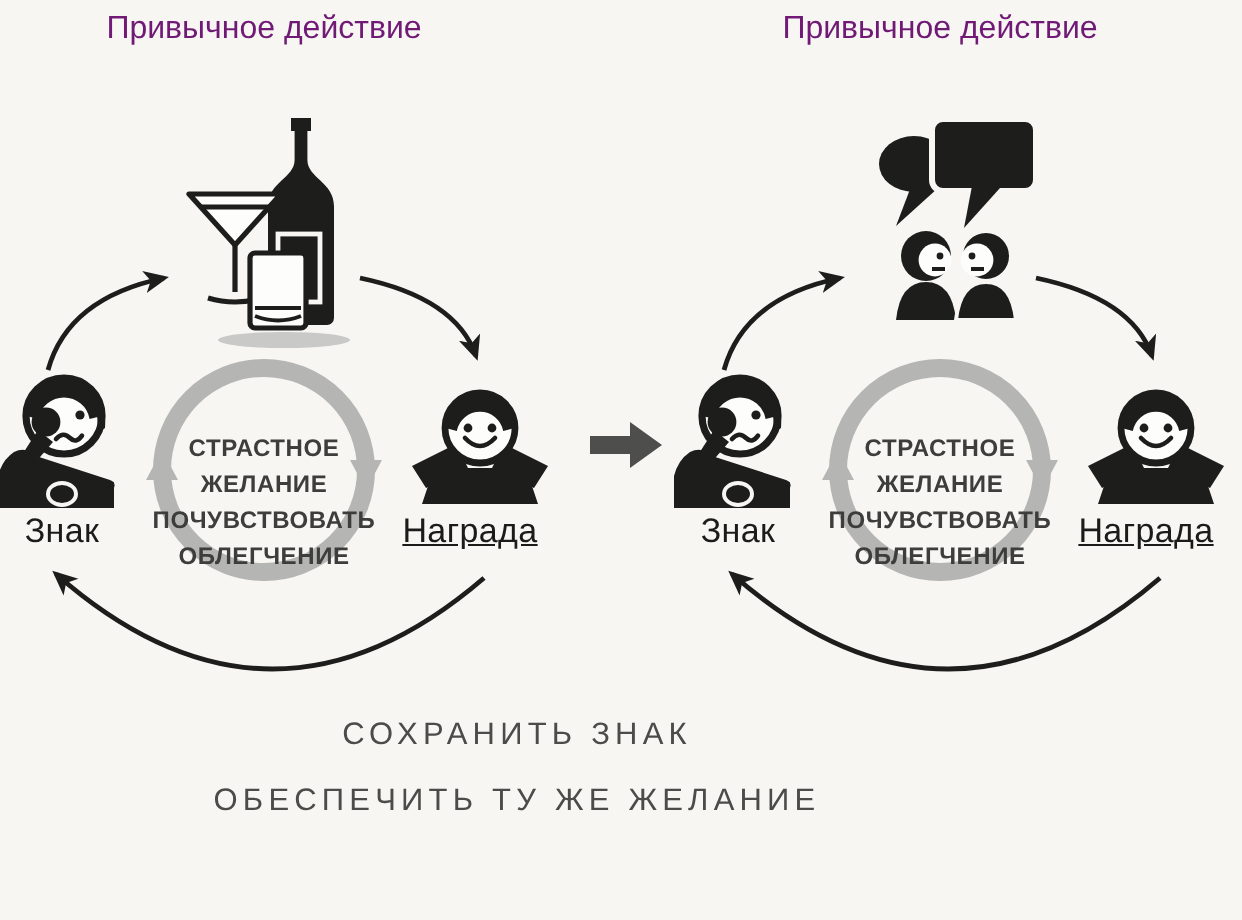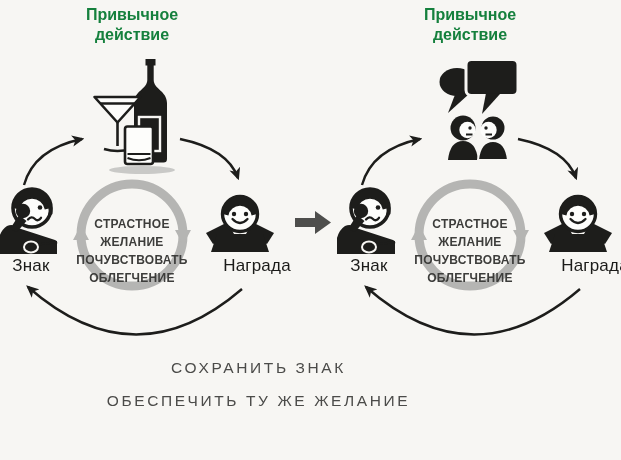--- a/index.html
+++ b/index.html
@@ -6,33 +6,33 @@
   .stage{
     position:relative;width:621px;height:460px;background:#f7f6f3;
     font-family:"Liberation Sans", sans-serif;overflow:hidden;
   }
   .loop{position:absolute;top:0;width:300px;height:348px;}
   .loop-1{left:0;}
   .loop-2{left:338px;}
   .loop-arrows{position:absolute;left:0;top:0;}
   .routine-label{
     position:absolute;left:52px;top:5px;width:160px;text-align:center;
-    font-size:16px;line-height:20px;color:#15803d;font-weight:700;
+    font-size:16px;line-height:20px;color:#701a75;font-weight:400;
   }
   .craving{
     position:absolute;left:62px;top:199px;width:140px;text-align:center;
     font-size:12px;line-height:18px;font-weight:700;letter-spacing:.3px;color:#3d3d3b;margin-top:16px;
   }
   .craving span{display:block;}
   .node-label{
     position:absolute;top:256px;text-align:center;
     font-size:17px;color:#1b1b19;font-weight:500;letter-spacing:.2px;
   }
   .cue-label{left:-6px;width:74px;}
-  .reward-label{left:212px;width:90px;}
+  .reward-label{left:190px;width:90px;text-decoration:underline;}
   .icon{position:absolute;}
   .cue-figure{left:-2px;top:184px;}
   .reward-figure{left:204px;top:192px;}
   .drinks{left:90px;top:57px;}
   .conversation{left:98px;top:58px;}
   .transition-arrow{position:absolute;left:295px;top:210px;}
   .caption{
     position:absolute;left:0;top:351px;width:517px;text-align:center;
     font-size:15.5px;line-height:33px;letter-spacing:2.6px;
     color:#4b4b49;font-weight:500;

